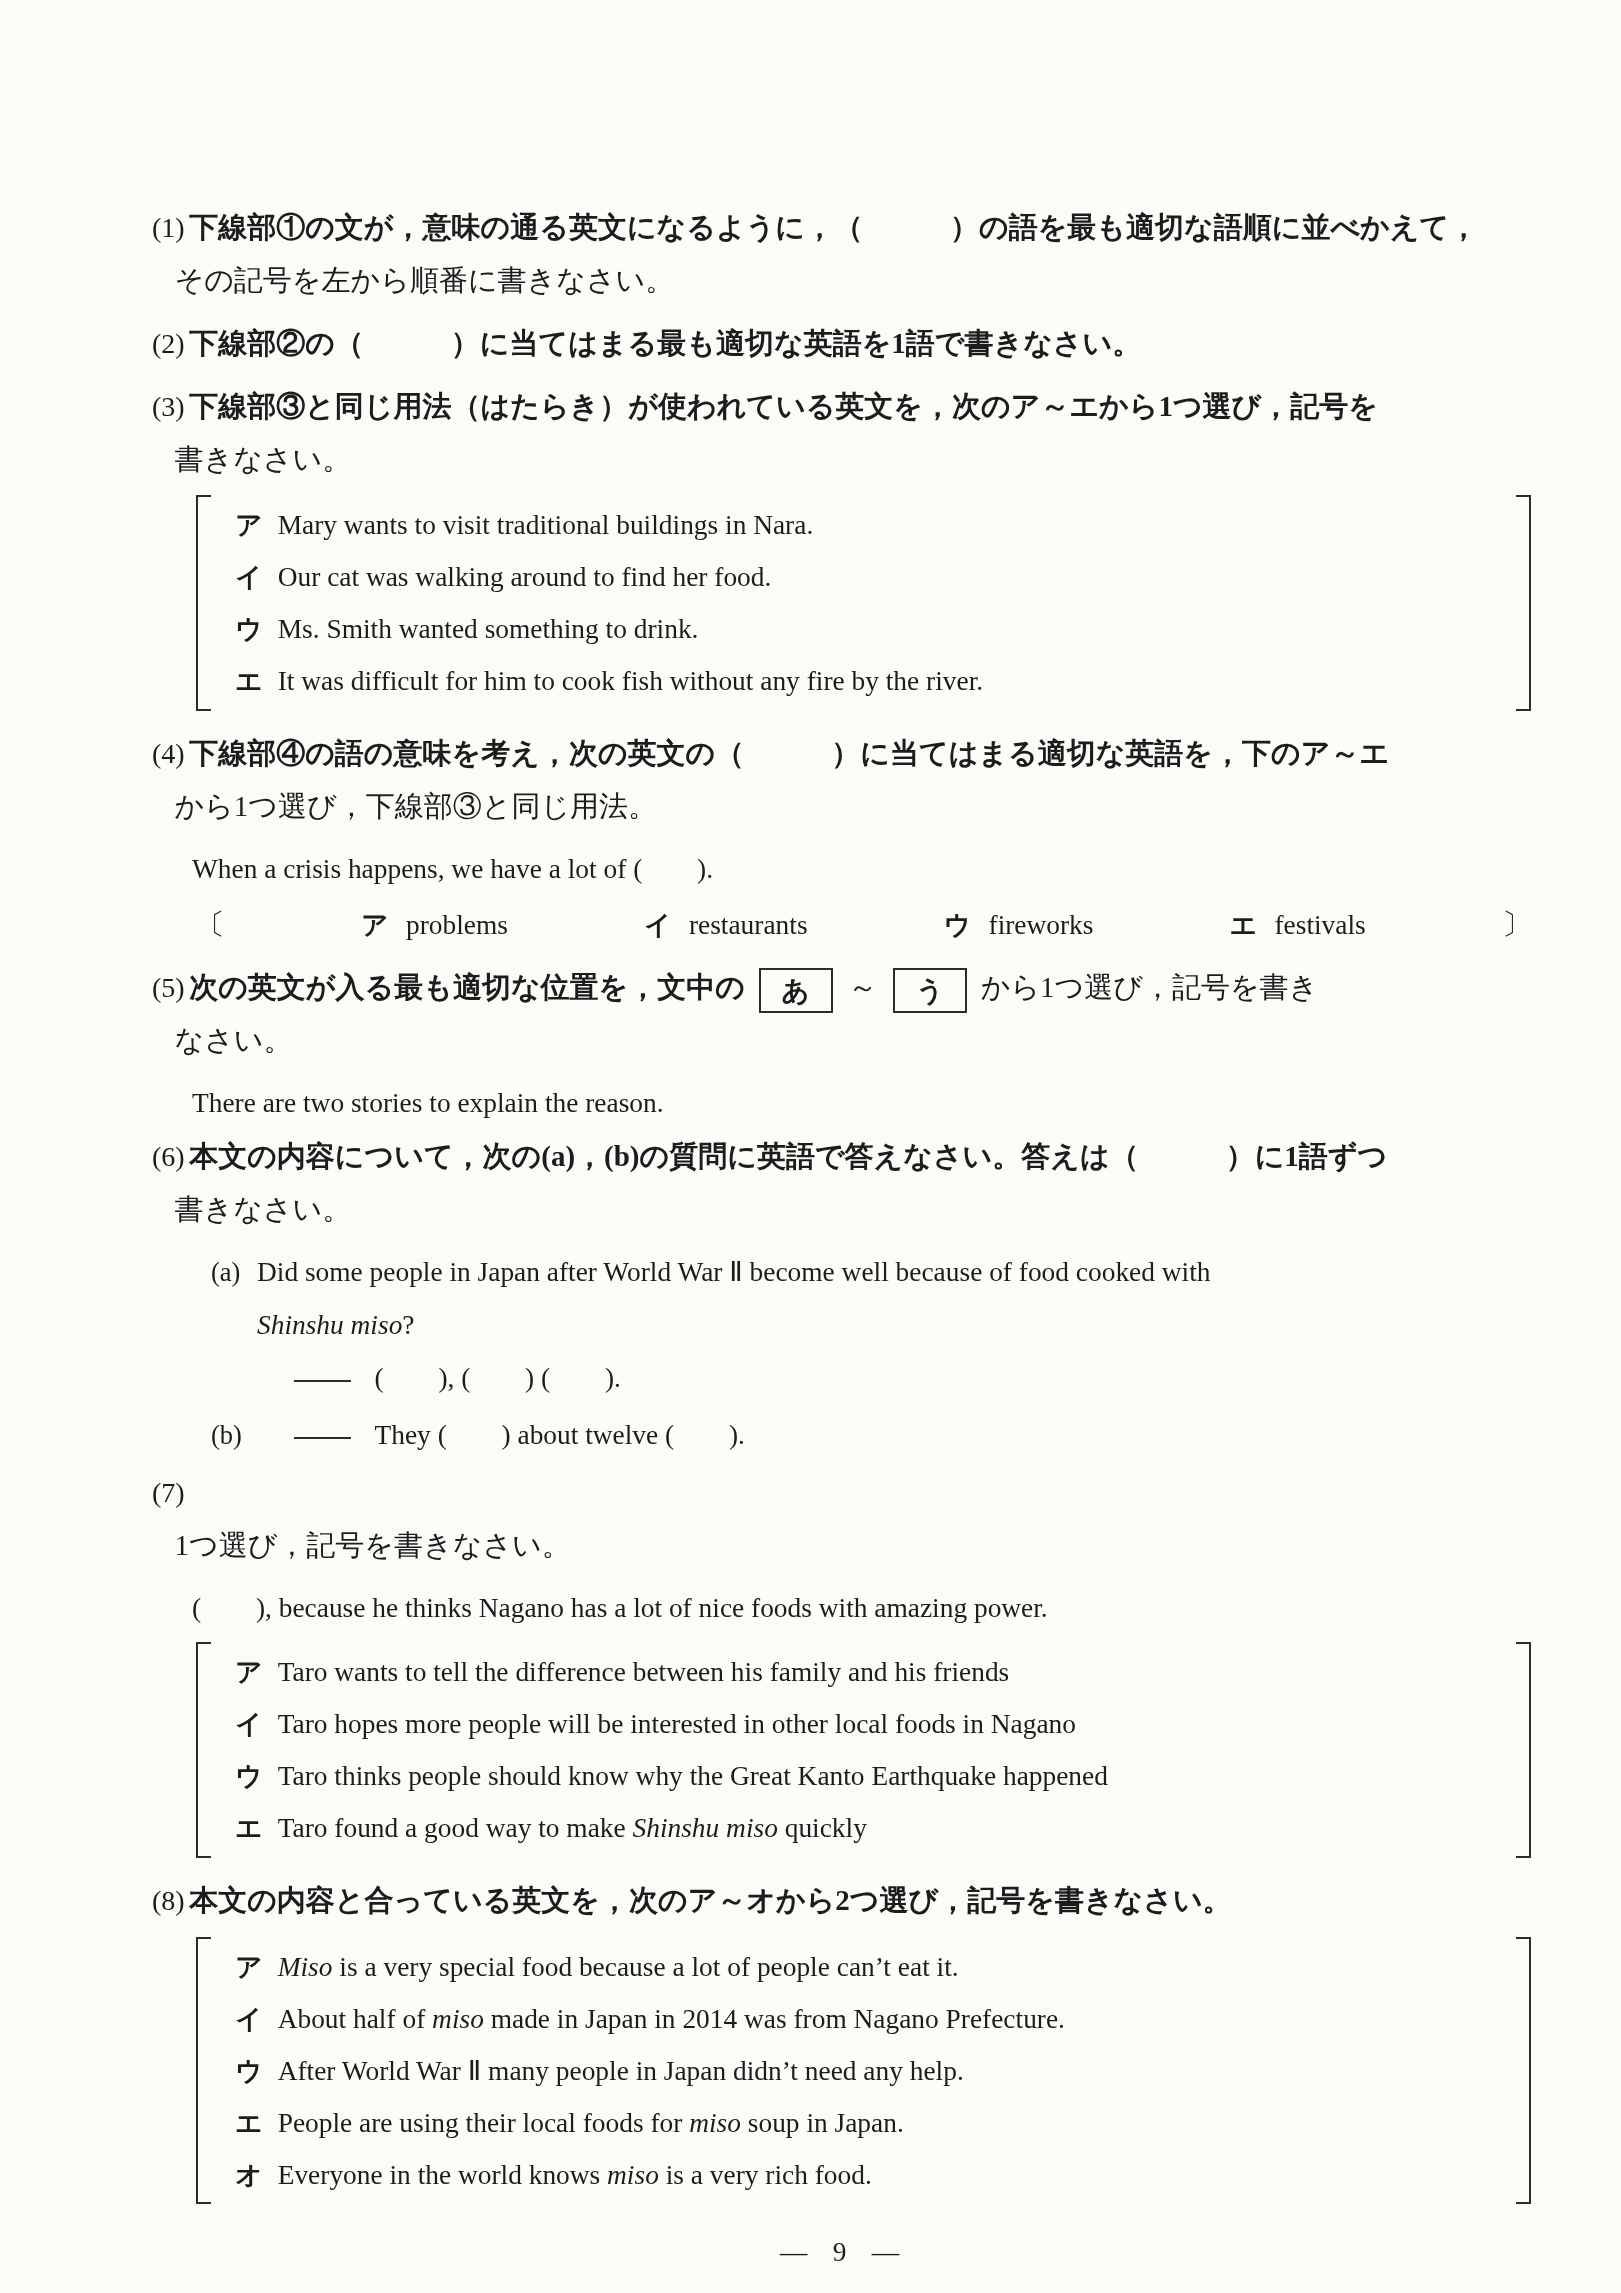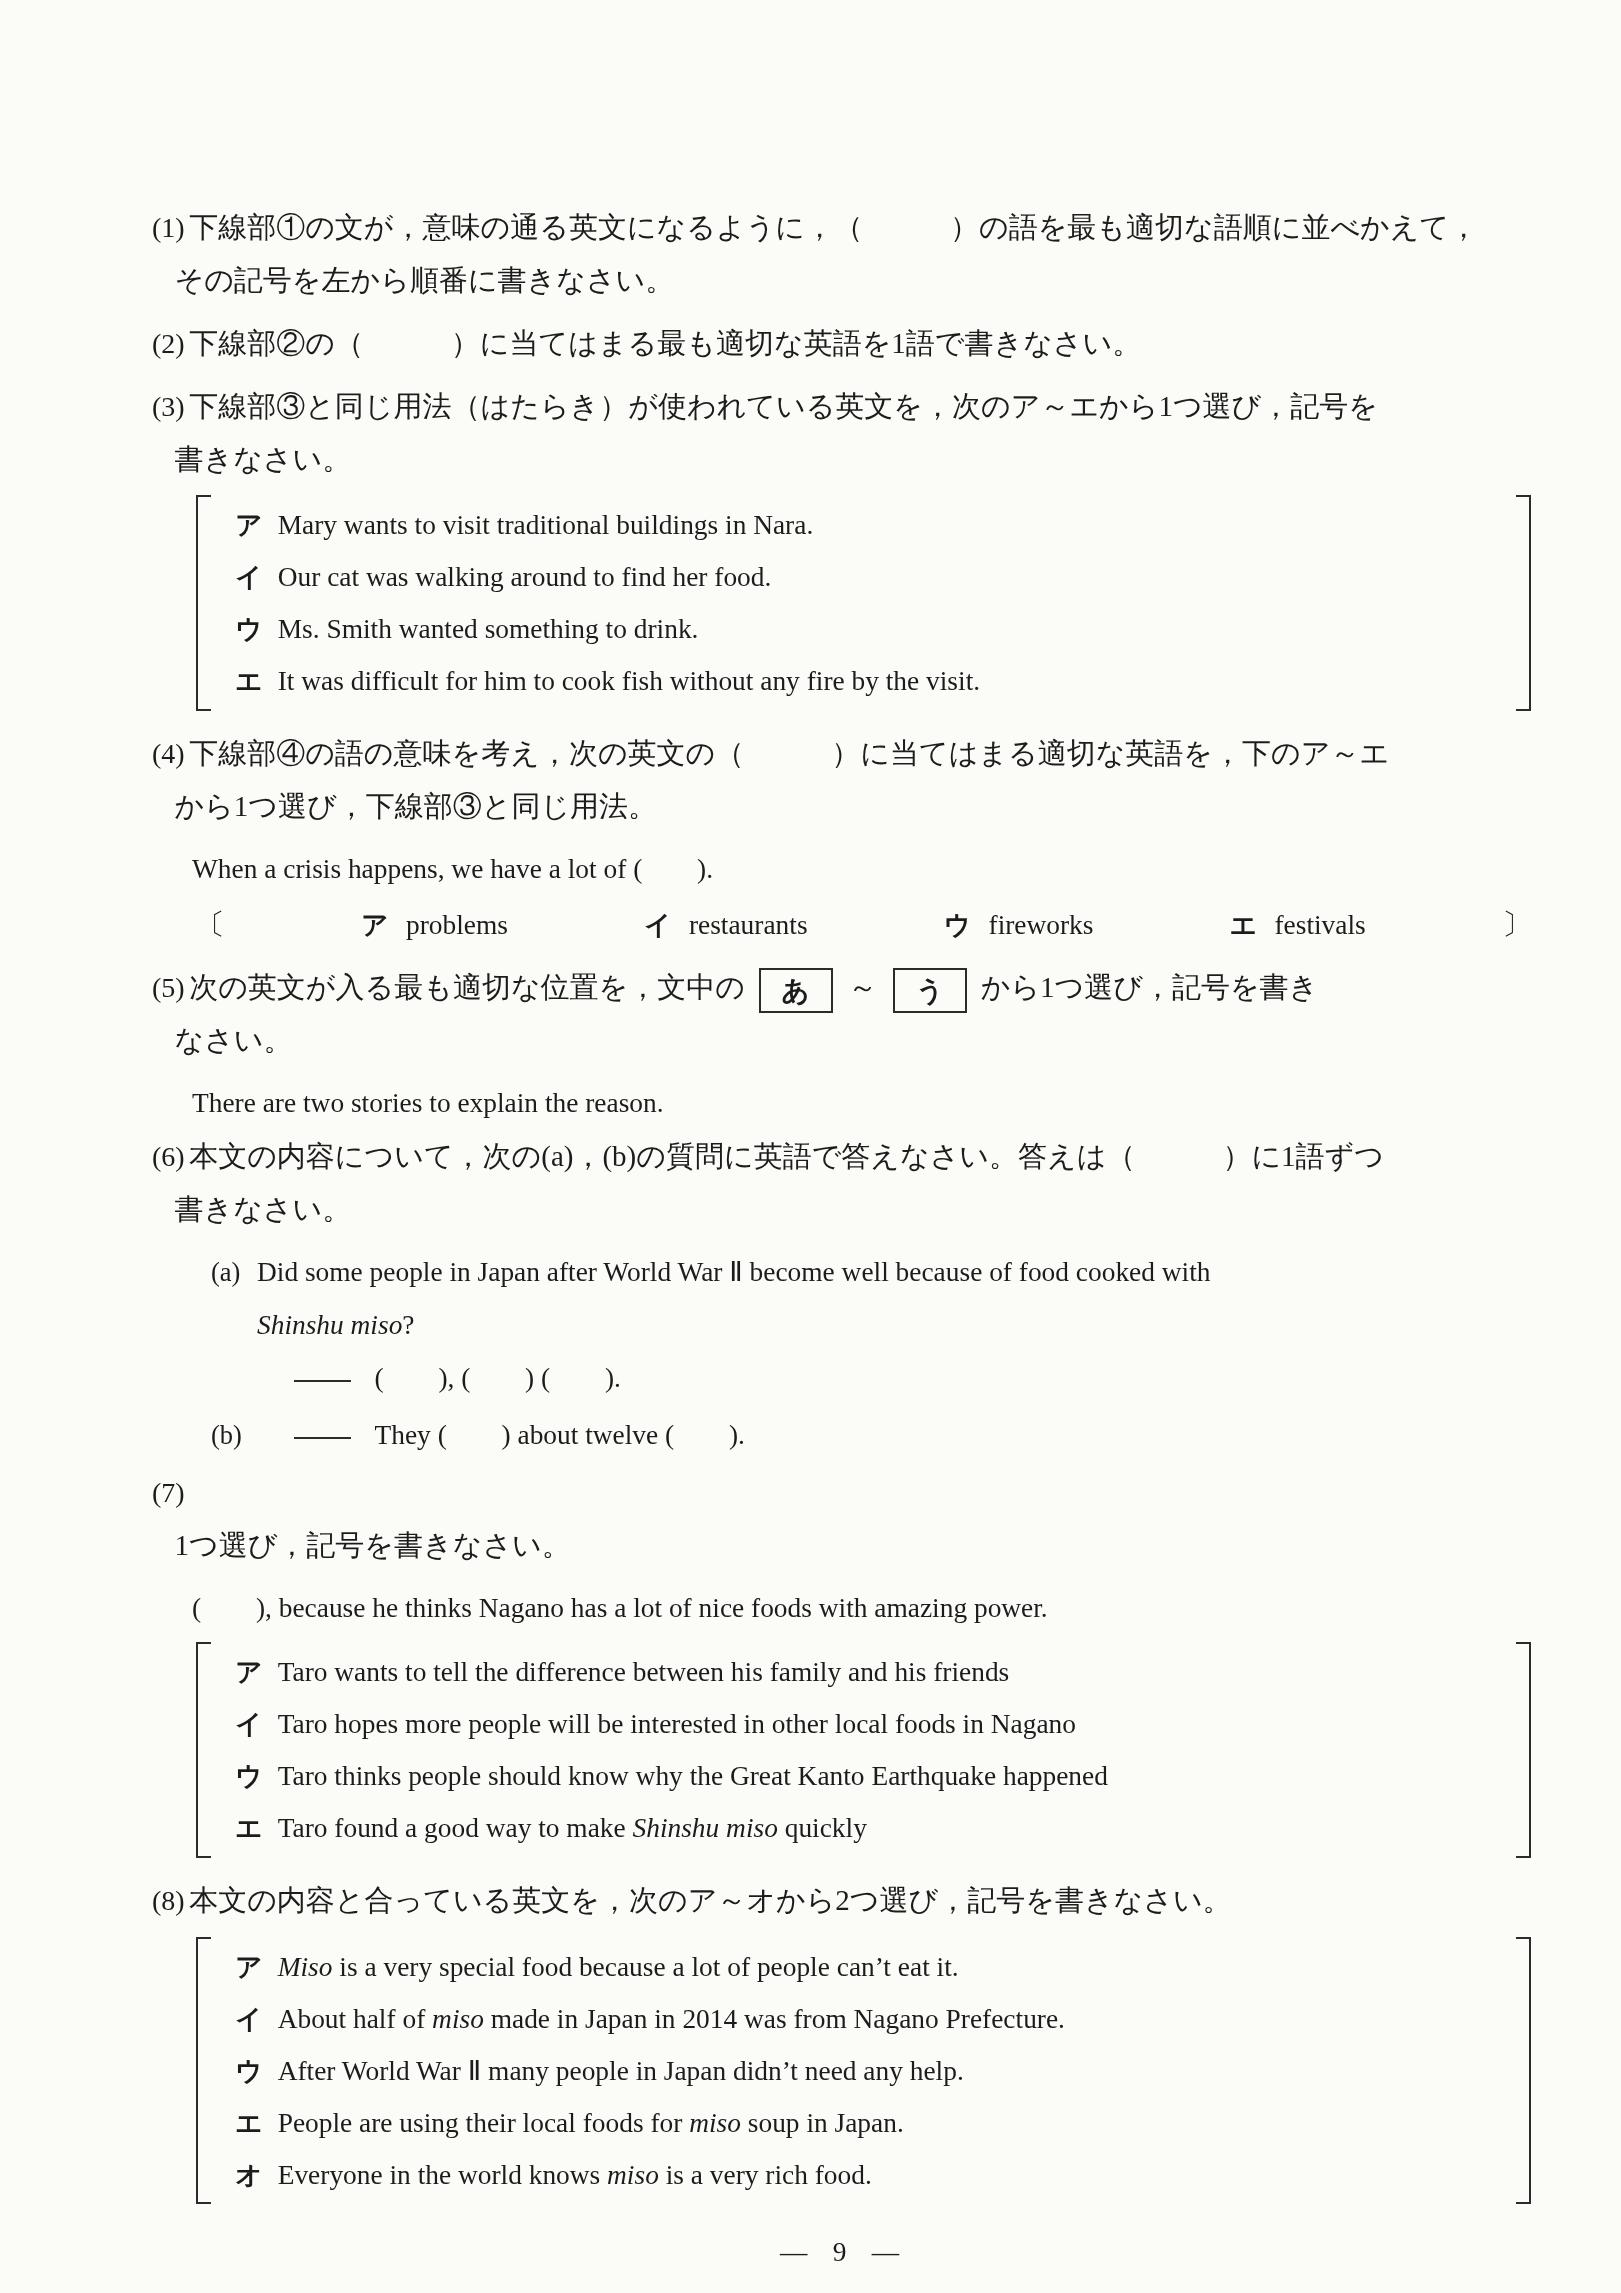--- a/index.html
+++ b/index.html
@@ -7,21 +7,21 @@
     width:1621px;min-height:2294px;background:#fbfbf8;color:#1c1c1c;
     font-family:"Liberation Serif","DejaVu Serif",serif;
     -webkit-font-smoothing:antialiased;
   }
   .sheet{padding:201px 90px 39px 152px;}
   [data-bind]{white-space:pre-wrap;}
 
   
   .q{position:relative;padding-left:22.5px;line-height:53px;margin-bottom:9.8px;font-size:29px;}
   .q-num{position:absolute;left:0;top:0;font-size:28px;line-height:53px;}
-  .first-line{padding-left:14.7px;}
+  .first-line{padding-left:14.7px;font-weight:bold;}
   .jt{font-size:29px;}
   .en{font-size:27.4px;font-family:Liberation Serif, serif;}
   em{font-style:italic;}
 
   
   .opt-group{display:flex;align-items:stretch;margin:7.8px 0 15.7px 44px;}
   .bracket-l{width:12.7px;border-left:2px solid #2b2b2b;border-top:2px solid #2b2b2b;border-bottom:2px solid #2b2b2b;}
   .bracket-r{width:12.7px;border-right:2px solid #2b2b2b;border-top:2px solid #2b2b2b;border-bottom:2px solid #2b2b2b;}
   .opts{flex:1;padding:3.9px 0;}
   .opt{display:flex;line-height:52px;font-size:27.4px;}
@@ -84,21 +84,21 @@
       <div class="opt">
         <span class="opt-label" data-bind="q3.options.1.label">イ</span>
         <span class="opt-text en" data-bind="q3.options.1.text">Our cat was walking around to find her food.</span>
       </div>
       <div class="opt">
         <span class="opt-label" data-bind="q3.options.2.label">ウ</span>
         <span class="opt-text en" data-bind="q3.options.2.text">Ms. Smith wanted something to drink.</span>
       </div>
       <div class="opt">
         <span class="opt-label" data-bind="q3.options.3.label">エ</span>
-        <span class="opt-text en" data-bind="q3.options.3.text">It was difficult for him to cook fish without any fire by the visit.</span>
+        <span class="opt-text en" data-bind="q3.options.3.text">It was difficult for him to cook fish without any fire by the river.</span>
       </div>
     </div>
     <div class="bracket-r"></div>
   </div>
 
   <div class="q">
     <span class="q-num" data-bind="q4.num">(4)</span>
     <span class="first-line jt" data-bind="q4.line1">下線部④の語の意味を考え，次の英文の（　　　）に当てはまる適切な英語を，下のア～エ</span><br>
     <span class="jt" data-bind="q4.line2">から1つ選び，下線部③と同じ用法。</span>
   </div>

